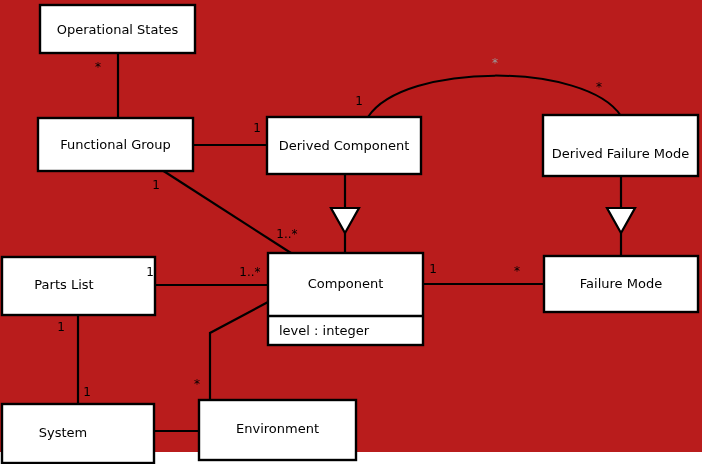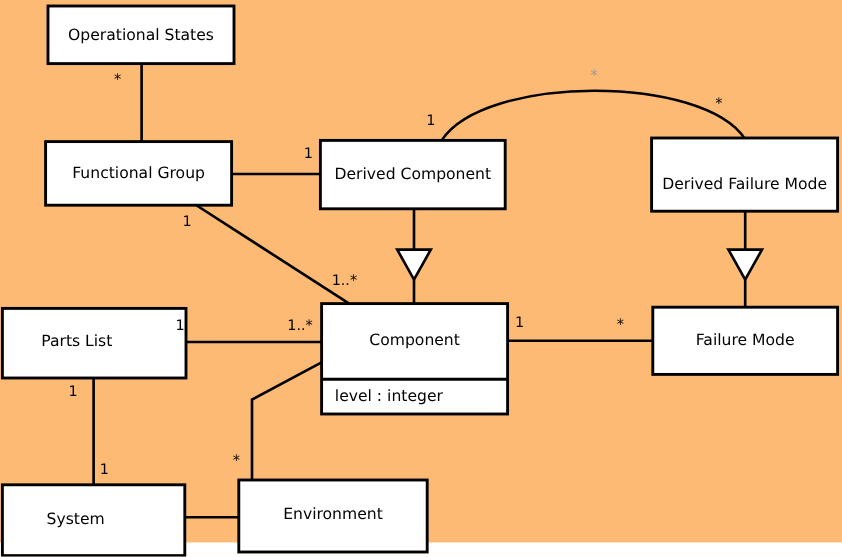--- a/index.html
+++ b/index.html
@@ -10,21 +10,21 @@
   body {
     width: 702px;
     height: 464px;
     font-family: "DejaVu Sans", sans-serif;
     overflow: hidden;
   }
   #diagram-root {
     position: relative;
     width: 702px;
     height: 452px;
-    background: #fdba74;
+    background: #b91c1c;
   }
   svg#uml-canvas {
     position: absolute;
     top: 0;
     left: 0;
     width: 702px;
     height: 464px;
     display: block;
   }
   .cls-box {

